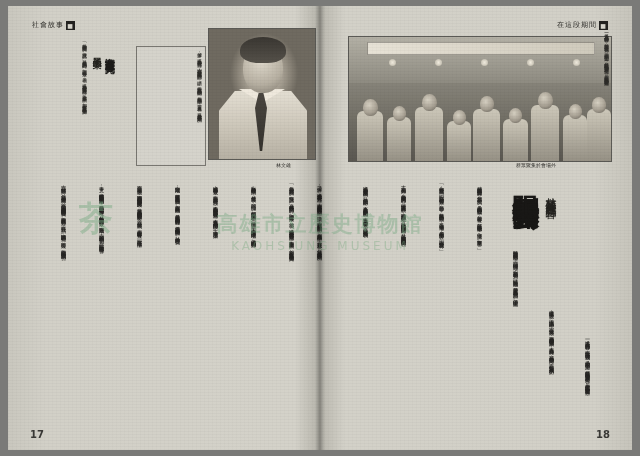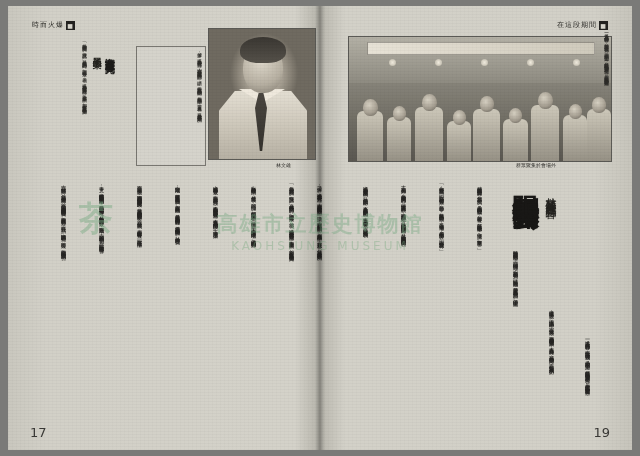--- a/index.html
+++ b/index.html
@@ -55,21 +55,21 @@
   }
   .runhead .blk{
     display:inline-block;width:9px;height:9px;background:#232220;color:#d8d6cd;
     text-align:center;line-height:9px;font-size:6px;margin-left:2px;vertical-align:-1px;
   }
   #runhead-left{left:24px;}
   #runhead-right{right:24px;}
 
   
   .pagenum{
-    position:absolute;bottom:10px;font-size:13px;color:#3a3936;
+    position:absolute;bottom:10px;font-size:10px;color:#3a3936;font-weight:bold;
   }
   #pagenum-left{left:22px;}
   #pagenum-right{right:22px;}
 
   
   .photo{
     position:absolute;
     background:#9a978e;
     border:1px solid rgba(40,40,38,.55);
     overflow:hidden;
@@ -216,21 +216,21 @@
   }
 </style>
 </head>
 <body>
 
 <div id="page">
   <div class="spread">
     <div class="paper"></div>
 
     <div class="runhead" id="runhead-left">
-      <span>時而火爆</span><span class="blk">■</span>
+      <span>社會故事</span><span class="blk">■</span>
     </div>
     <div class="runhead" id="runhead-right">
       <span>在這段期間</span><span class="blk">■</span>
     </div>
 
     <div id="headline-left">海蓮叢五百萬元</div>
     <div id="headline-left2">黑函案</div>
 
     <div class="photo" id="photo-portrait">
       <div class="bg"></div>
@@ -300,18 +300,18 @@
     <div class="colblock" style="left:514px;top:300px;width:34px;height:124px;">這件事情曝光之後，地方人士議論紛紛。有人同情黃來蓮，認為她是被利用之後遭到拋棄；也有人力挺林文雄，認為他只是堅持原則，不願意違背對捐款人的承諾。</div>
     <div class="colblock" style="left:552px;top:330px;width:32px;height:94px;">一捲長達六十分鐘的錄音帶，在地方政壇投下一枚震撼彈。帶子裡頭的兩個主角，一位是曾經叱吒風雲的地方派系大老林文雄，另一位則是去年以黑馬之姿竄起的黃來蓮。</div>
 
     <div id="watermark">
       <div class="wm-mark">茶</div>
       <div class="wm-text">高雄市立歷史博物館</div>
       <div class="wm-sub">KAOHSIUNG MUSEUM</div>
     </div>
 
     <div class="pagenum" id="pagenum-left">17</div>
-    <div class="pagenum" id="pagenum-right">19</div>
+    <div class="pagenum" id="pagenum-right">18</div>
 
     <div class="gutter"></div>
     <div class="grain"></div>
   </div>
 </div>
 
 </body></html>

